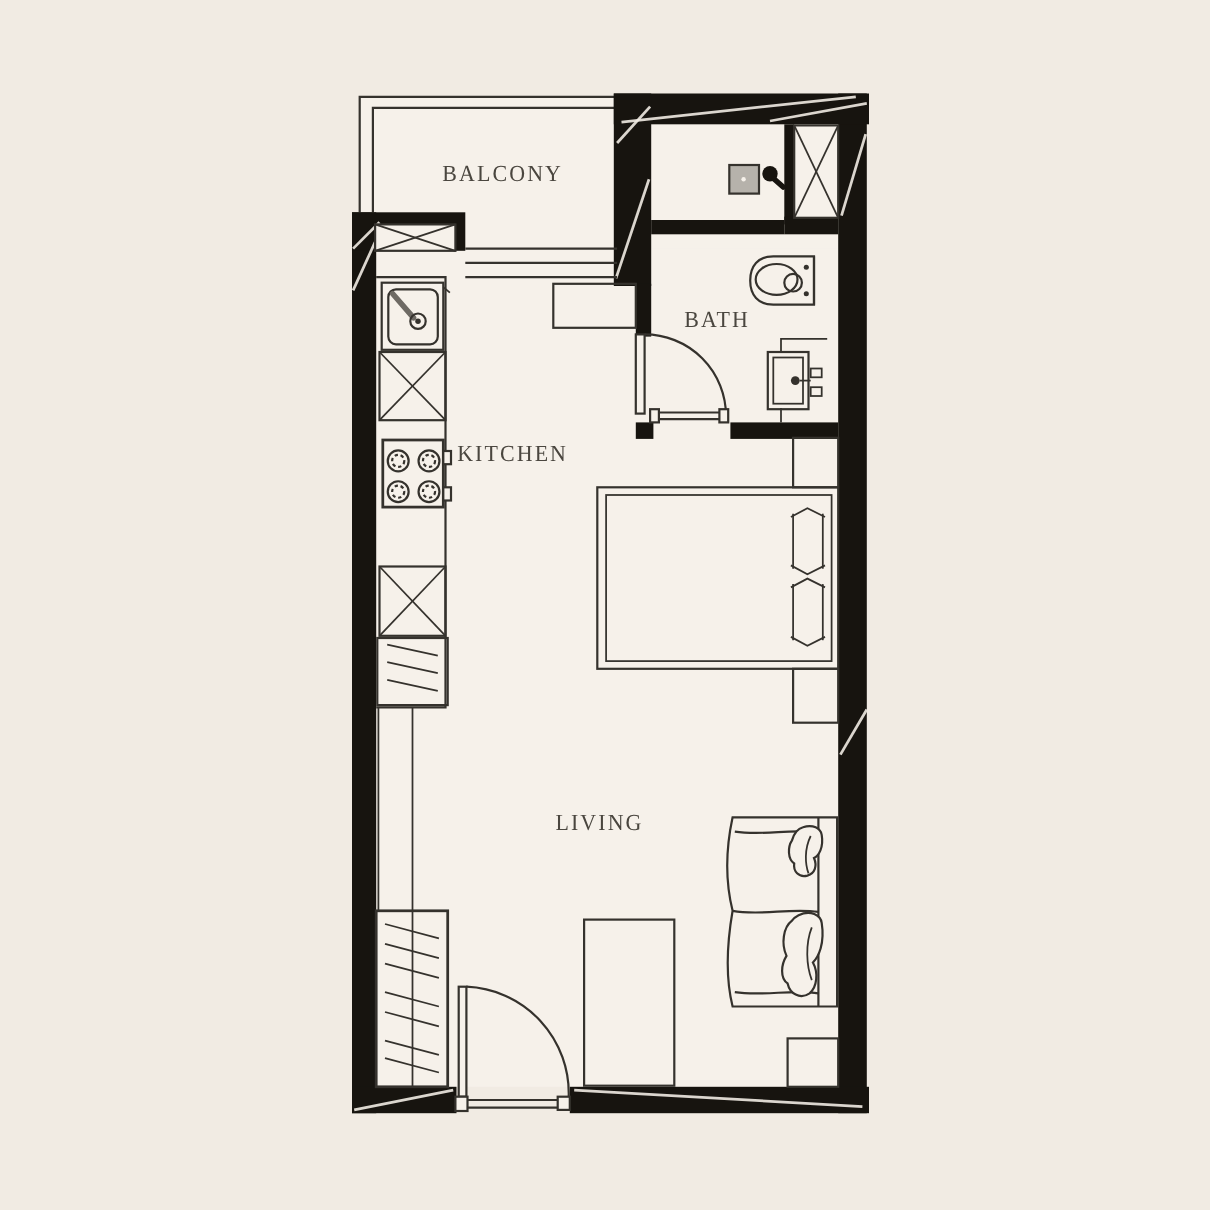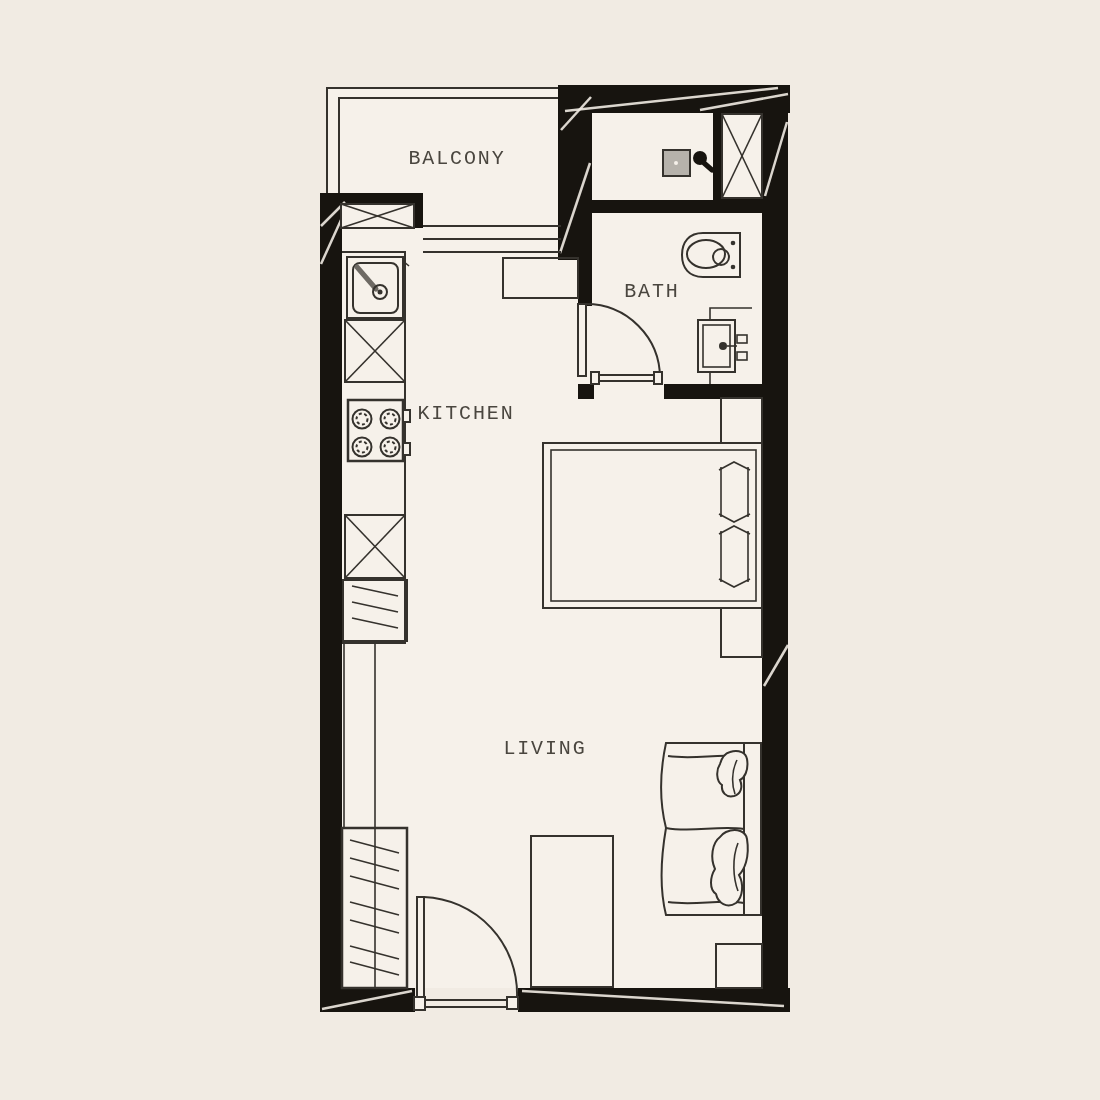--- a/index.html
+++ b/index.html
@@ -6,21 +6,21 @@
     --page_background:#f1ebe3;
     --floor:#f6f1ea;
     --wall:#17140f;
     --line:#35322d;
     --label_text:#4a463f;
     --drain_fill:#b6b2ab;
     --faucet_steel:#6e6a64;
   }
   html,body{margin:0;padding:0;background:var(--page_background);}
   .stage{position:relative;width:1100px;height:1100px;overflow:hidden;
-         font-family:Liberation Mono, monospace;background:var(--page_background);}
+         font-family:Liberation Serif, serif;background:var(--page_background);}
   .plan-svg{position:absolute;left:0;top:0;}
   
   .floor{fill:var(--floor);}
   .wall{fill:var(--wall);}
   .ln{fill:none;stroke:var(--line);stroke-width:2;}
   .ln25{fill:none;stroke:var(--line);stroke-width:2.5;}
   .ln15{fill:none;stroke:var(--line);stroke-width:1.6;}
   .lnf{fill:var(--floor);stroke:var(--line);stroke-width:2;}
   .fill-line{fill:var(--line);stroke:none;}
   .dark{fill:var(--wall);stroke:none;}

